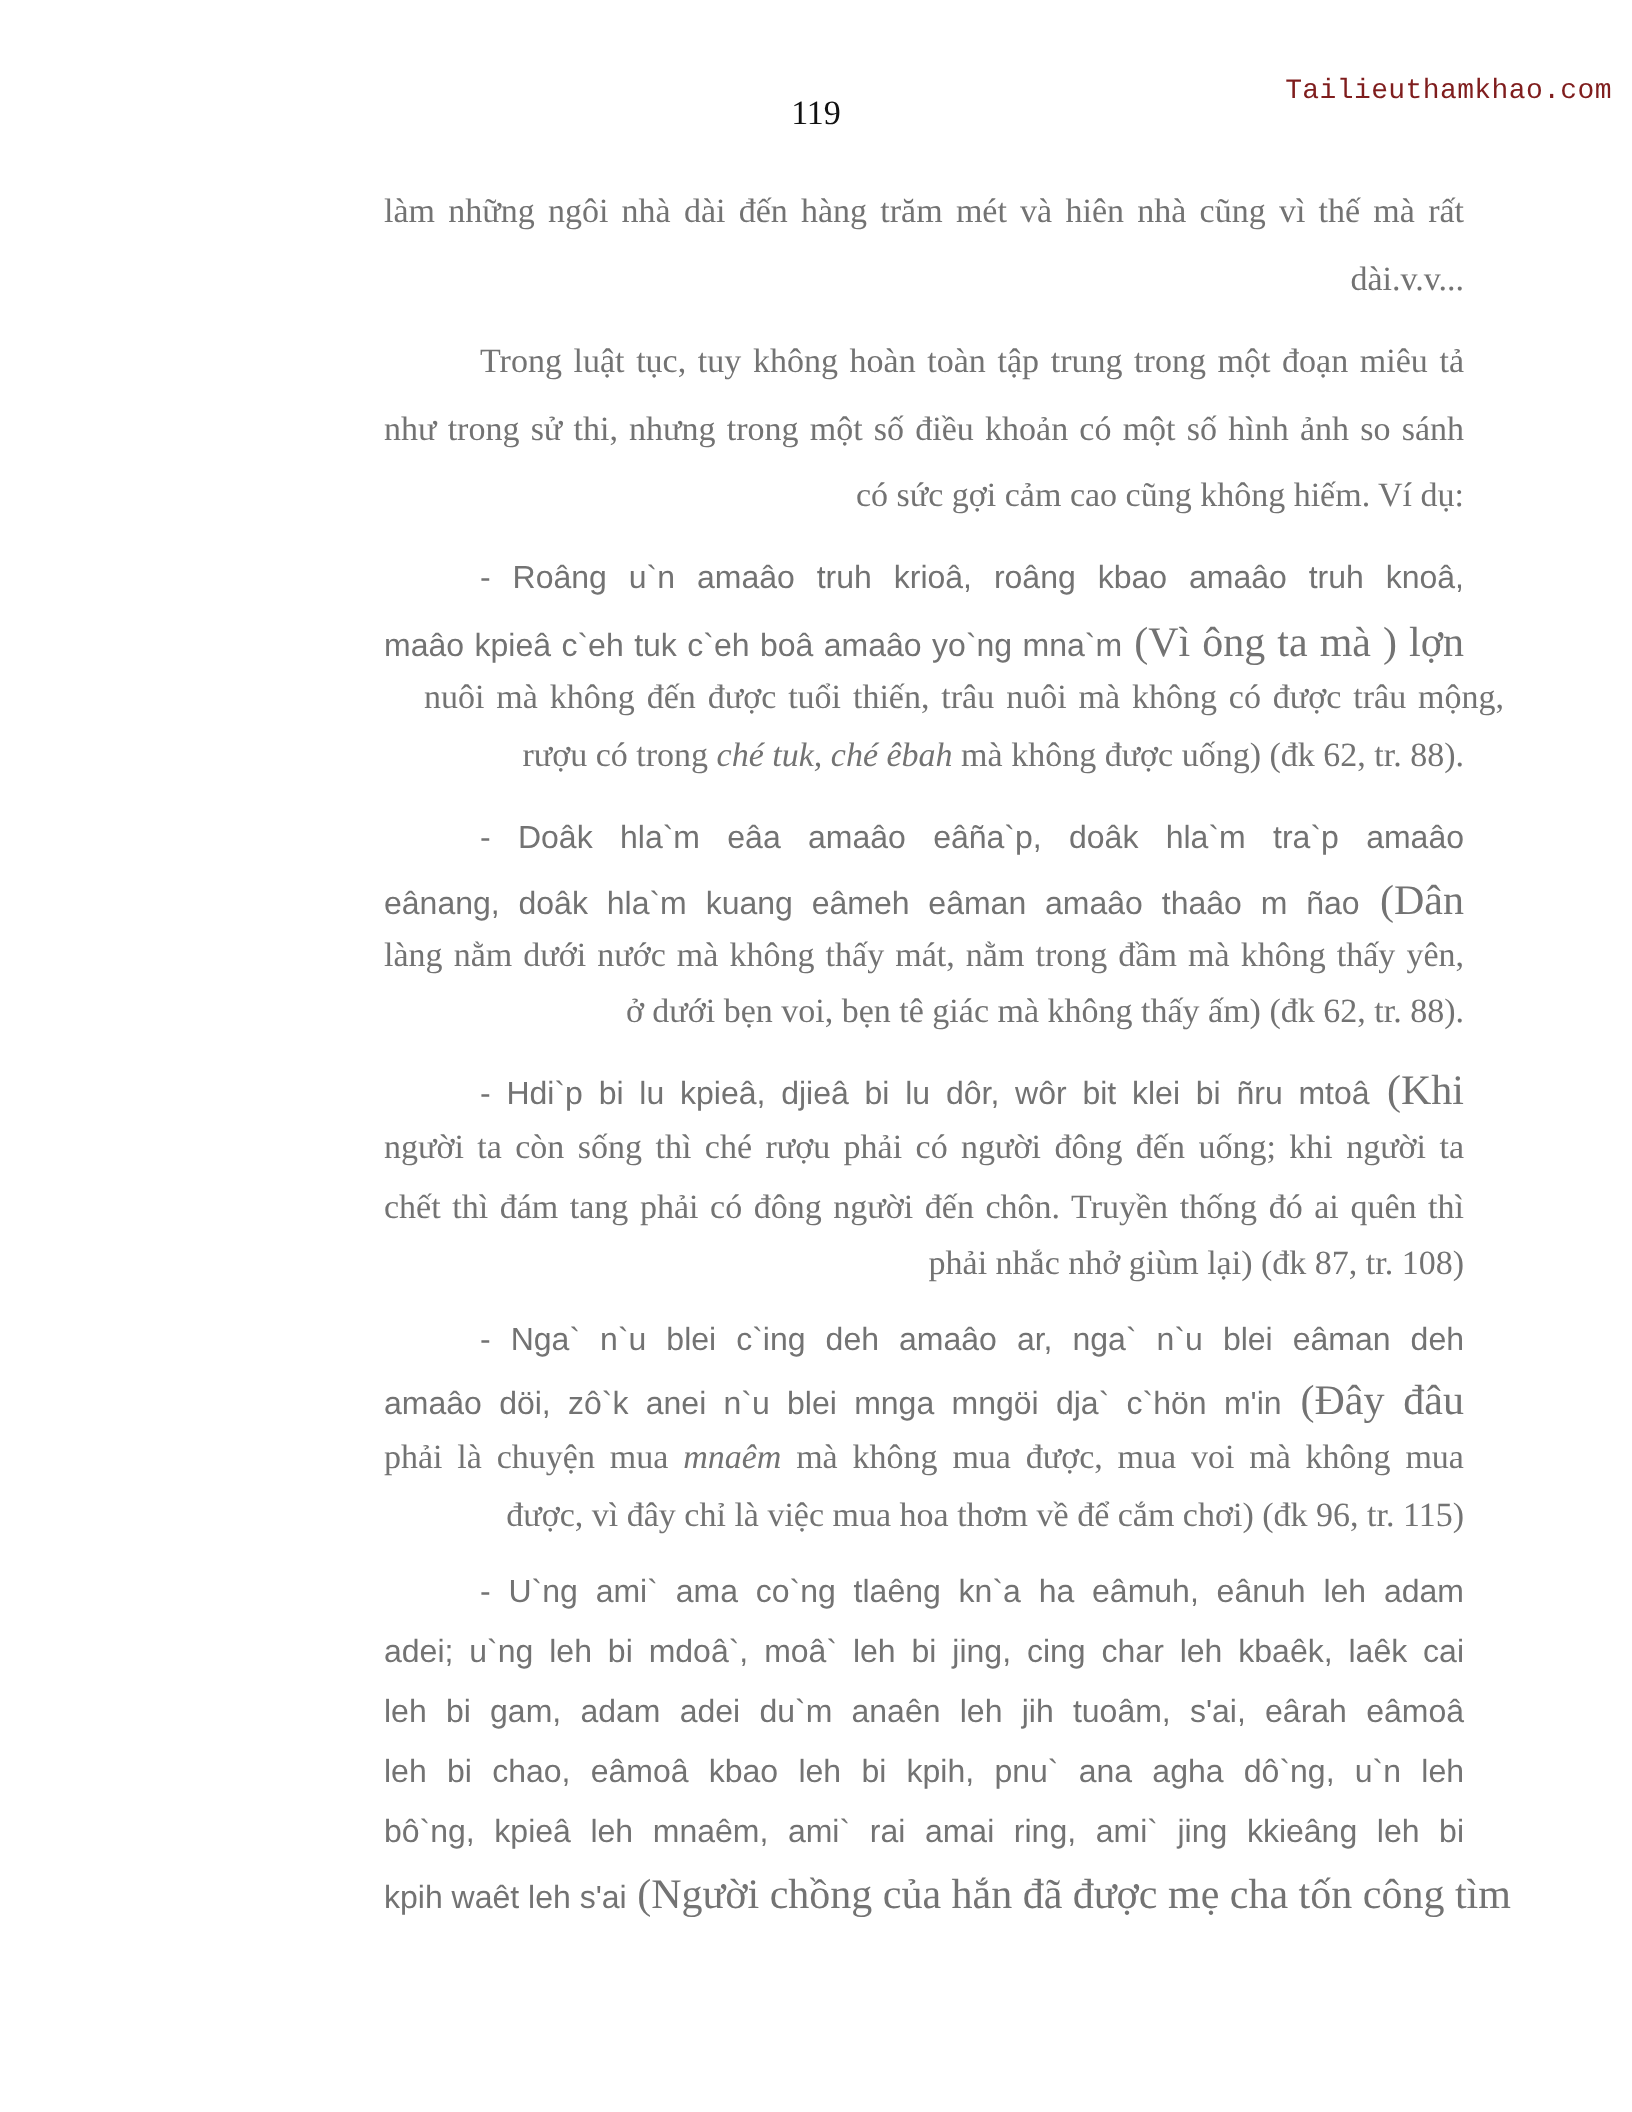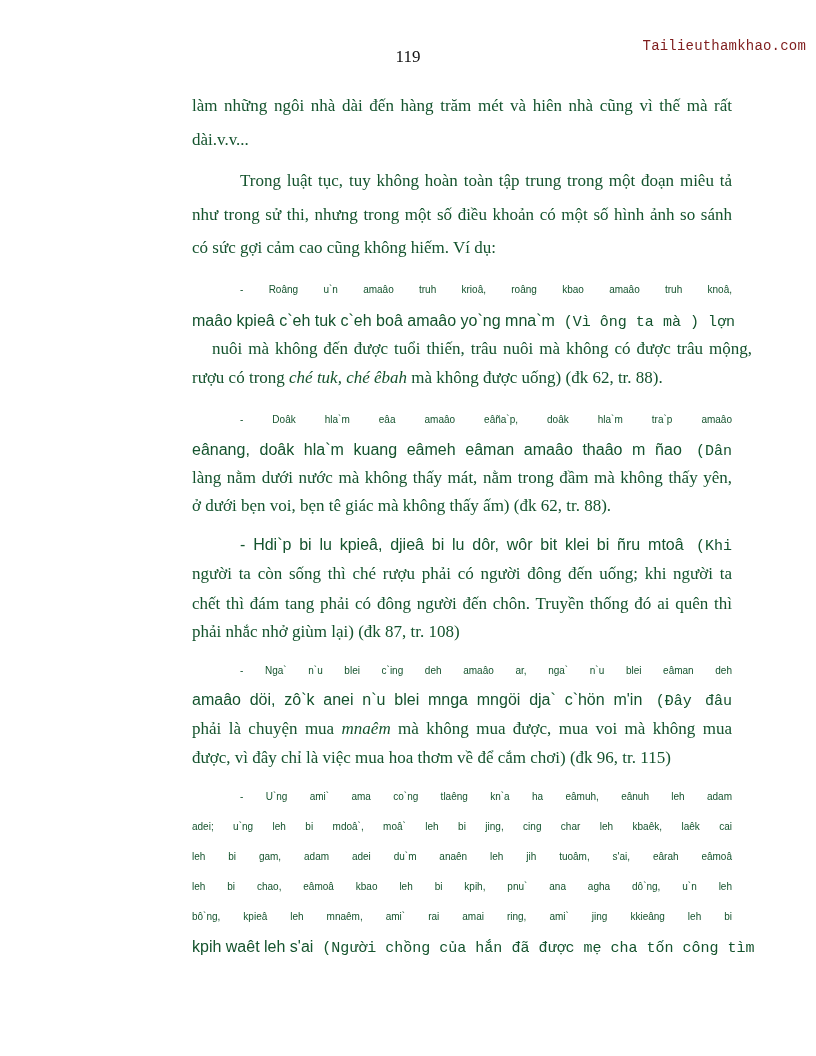--- a/index.html
+++ b/index.html
@@ -8,28 +8,28 @@
       position: absolute; top: 6px; right: 10px;
       font-family: Liberation Mono, monospace; font-size: 14px;
       color: #7f1d1d; letter-spacing: 0.2px; margin-top: 32px;
     }
     .page-number {
       position: absolute; top: 47px; left: 0; width: 816px; text-align: center;
       font-family: "Liberation Serif", serif; font-size: 17px; color: #111;
     }
     .line {
       position: absolute; left: 192px; width: 540px;
-      font-size: 16px; line-height: 20px; color: #14532d; white-space: nowrap;
+      font-size: 16px; line-height: 20px; color: #737373; white-space: nowrap;
     }
     .line.just { text-align: justify; text-align-last: justify; }
     .line.indent { left: 240px; width: 492px; }
-    .serif { font-family: "Liberation Serif", serif; font-size: 17px; }
-    .sans { font-family: "Liberation Sans", sans-serif; font-size: 10px; }
+    .serif { font-family: "Liberation Serif", serif; font-size: 17px; text-align: right; }
+    .sans { font-family: "Liberation Sans", sans-serif; font-size: 16px; }
     .line .sans { font-family: "Liberation Sans", sans-serif; font-size: 16px; }
-    .line .serif { font-family: Liberation Mono, monospace; font-size: 15px; }
+    .line .serif { font-family: Liberation Serif, serif; font-size: 21px; }
     em { font-style: italic; margin-top: 25px; }
   </style>
 </head>
 <body>
 
 <div class="watermark">Tailieuthamkhao.com</div>
 <div class="page-number">119</div>
 
 <div>
 

